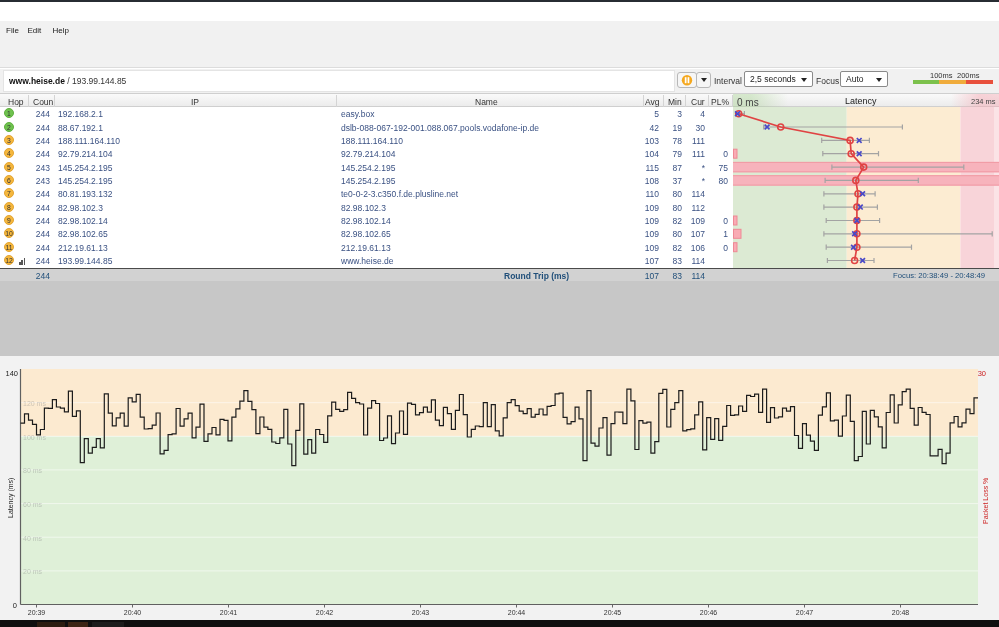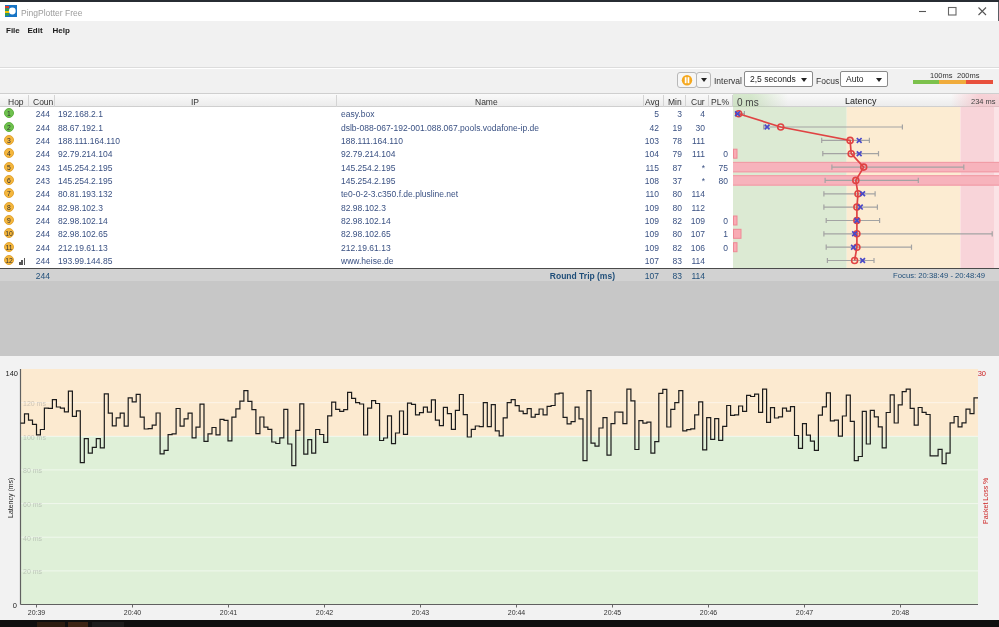--- a/index.html
+++ b/index.html
@@ -1,20 +1,20 @@
 <!DOCTYPE html>
 <html><head><meta charset="utf-8"><style>
 * { margin:0; padding:0; box-sizing:border-box; }
 body { font-family:"Liberation Sans",sans-serif; width:999px; height:627px; overflow:hidden; background:#fff; }
 #app { position:relative; width:999px; height:627px; }
 .abs { position:absolute; }
 #topborder { left:0; top:0; width:999px; height:1.5px; background:#272c33; }
 #titlebar { left:0; top:1.5px; width:999px; height:19px; background:#fff; border-right:1.5px solid #5a5f66; }
 #titletxt { left:21px; top:6px; font-size:8.5px; color:#9b9b9b; }
-#menuband { left:0; top:20.5px; width:999px; height:47.5px; background:#f1f1f1; border-bottom:1px solid #dcdcdc;font-weight:bold; }
+#menuband { left:0; top:20.5px; width:999px; height:47.5px; background:#f1f1f1; border-bottom:1px solid #dcdcdc; }
 .menu { position:absolute; top:5.5px; font-size:8px; color:#1a1a1a; }
 #banner { position:absolute; top:27.5px; width:100%; text-align:center; font-size:8px; color:#000; }
 #banner a { color:#3b4bd8; text-decoration:underline; }
 #toolbar { left:0; top:68.5px; width:999px; height:24px; background:#f1f1f1; }
 #target { position:absolute; left:3px; top:1px; width:672px; height:22px; background:#fff; border:1px solid #e4e4e4; font-size:8.5px; line-height:21px; padding-left:5px; color:#333; }
 #target b { color:#111; }
 .btn { position:absolute; top:3px; height:16.5px; background:#f6f6f6; border:1px solid #b8b8b8; border-radius:3px; }
 #pausebtn { left:677px; width:20px; }
 #pausedrop { left:696px; width:15px; }
 .lbl { position:absolute; top:7px; font-size:8.5px; color:#333; }
@@ -44,42 +44,27 @@
 #splitband { left:0; top:356px; width:999px; height:13px; background:#f5f5f5; }
 .dot { position:absolute; top:3.5px; width:2.5px; height:2.5px; border-radius:50%; background:#707070; }
 #lhdrL { position:absolute; left:21px; top:3.5px; font-size:7.5px; color:#333; }
 #lhdrR { position:absolute; right:31px; top:3.5px; font-size:7.5px; color:#444; }
 #lhdrI { position:absolute; right:22px; top:5px; width:7px; height:7px; border-radius:50%; background:#e4e4e4; color:#555; font-size:5.5px; text-align:center; line-height:6px; }
 #bottombar { left:0; top:620px; width:999px; height:7px; background:#0f0f0f; }
 </style></head>
 <body>
 <div id="app">
 <div class="abs" id="topborder"></div>
-<div class="abs" id="titlebar">
-  <svg class="abs" style="left:5px;top:3.5px" width="12" height="12" viewBox="0 0 12 12">
-    <rect width="12" height="12" fill="#1774c5"></rect>
-    <rect x="0" y="1" width="4" height="2.2" fill="#e23b24"></rect>
-    <rect x="0" y="3.6" width="4" height="2" fill="#3aa33c"></rect>
-    <rect x="0" y="6" width="4" height="2" fill="#f5c400"></rect>
-    <rect x="0" y="8.4" width="4" height="2.2" fill="#3aa33c"></rect>
-    <circle cx="7.3" cy="6" r="3.4" fill="#fff"></circle>
-  </svg>
-  <div class="abs" id="titletxt">PingPlotter Free</div>
-  <svg class="abs" style="left:910px;top:0" width="88" height="19" viewBox="0 0 88 19">
-    <line x1="9" y1="9.5" x2="16" y2="9.5" stroke="#555" stroke-width="1.1"></line>
-    <rect x="38.5" y="5.5" width="7.5" height="7.5" fill="none" stroke="#666" stroke-width="1.1"></rect>
-    <path d="M68.5,5.5L76,13M68.5,13L76,5.5" stroke="#555" stroke-width="1.1"></path>
-  </svg>
-</div>
 <div class="abs" id="menuband">
   <span class="menu" style="left:6px">File</span>
   <span class="menu" style="left:27.5px">Edit</span>
   <span class="menu" style="left:52.5px">Help</span>
 </div>
 <div class="abs" id="toolbar">
+  <div id="target"><b>www.heise.de</b> / 193.99.144.85</div>
   <div class="btn" id="pausebtn">
     <svg width="18" height="14.5" viewBox="0 0 18 14.5">
           <circle cx="9" cy="7.2" r="5.2" fill="#f5a81e"></circle>
           <rect x="6.8" y="4.2" width="1.7" height="6" fill="#fff"></rect>
           <rect x="9.6" y="4.2" width="1.7" height="6" fill="#fff"></rect>
         </svg>
   </div>
   <div class="btn" id="pausedrop">
         <div class="carat" style="right:3px"></div>
       </div>
@@ -309,21 +294,21 @@
 <span class="ip">193.99.144.85</span>
 <span class="nm">www.heise.de</span>
 <span class="num avg">107</span>
 <span class="num mn">83</span>
 <span class="num cur">114</span>
 <span class="num pl"></span>
 </div>
 <div class="abs" id="darkline"></div>
 <div class="abs" id="tfoot">
   <span style="left:0;width:50px;text-align:right">244</span>
-  <span style="left:476px;width:139px;text-align:right;font-weight:bold">Round Trip (ms)</span>
+  <span style="left:504px;width:139px;font-weight:bold">Round Trip (ms)</span>
   <span style="left:600px;width:59px;text-align:right">107</span>
   <span style="left:630px;width:52px;text-align:right">83</span>
   <span style="left:660px;width:45px;text-align:right">114</span>
   <span style="left:810px;width:175px;text-align:right;font-size:7.7px;top:2px">Focus: 20:38:49 - 20:48:49</span>
 </div>
 <div class="abs" id="spacer"></div>
 <svg class="abs" style="left:0;top:356px" width="999" height="264" viewBox="0 0 999 264">
 <rect x="0" y="0" width="999" height="264" fill="#f2f2f2"></rect>
 <rect x="20.5" y="13.0" width="957.5" height="67.3" fill="#fcead0"></rect>
 <rect x="20.5" y="80.3" width="957.5" height="168.2" fill="#dff0d8"></rect>

